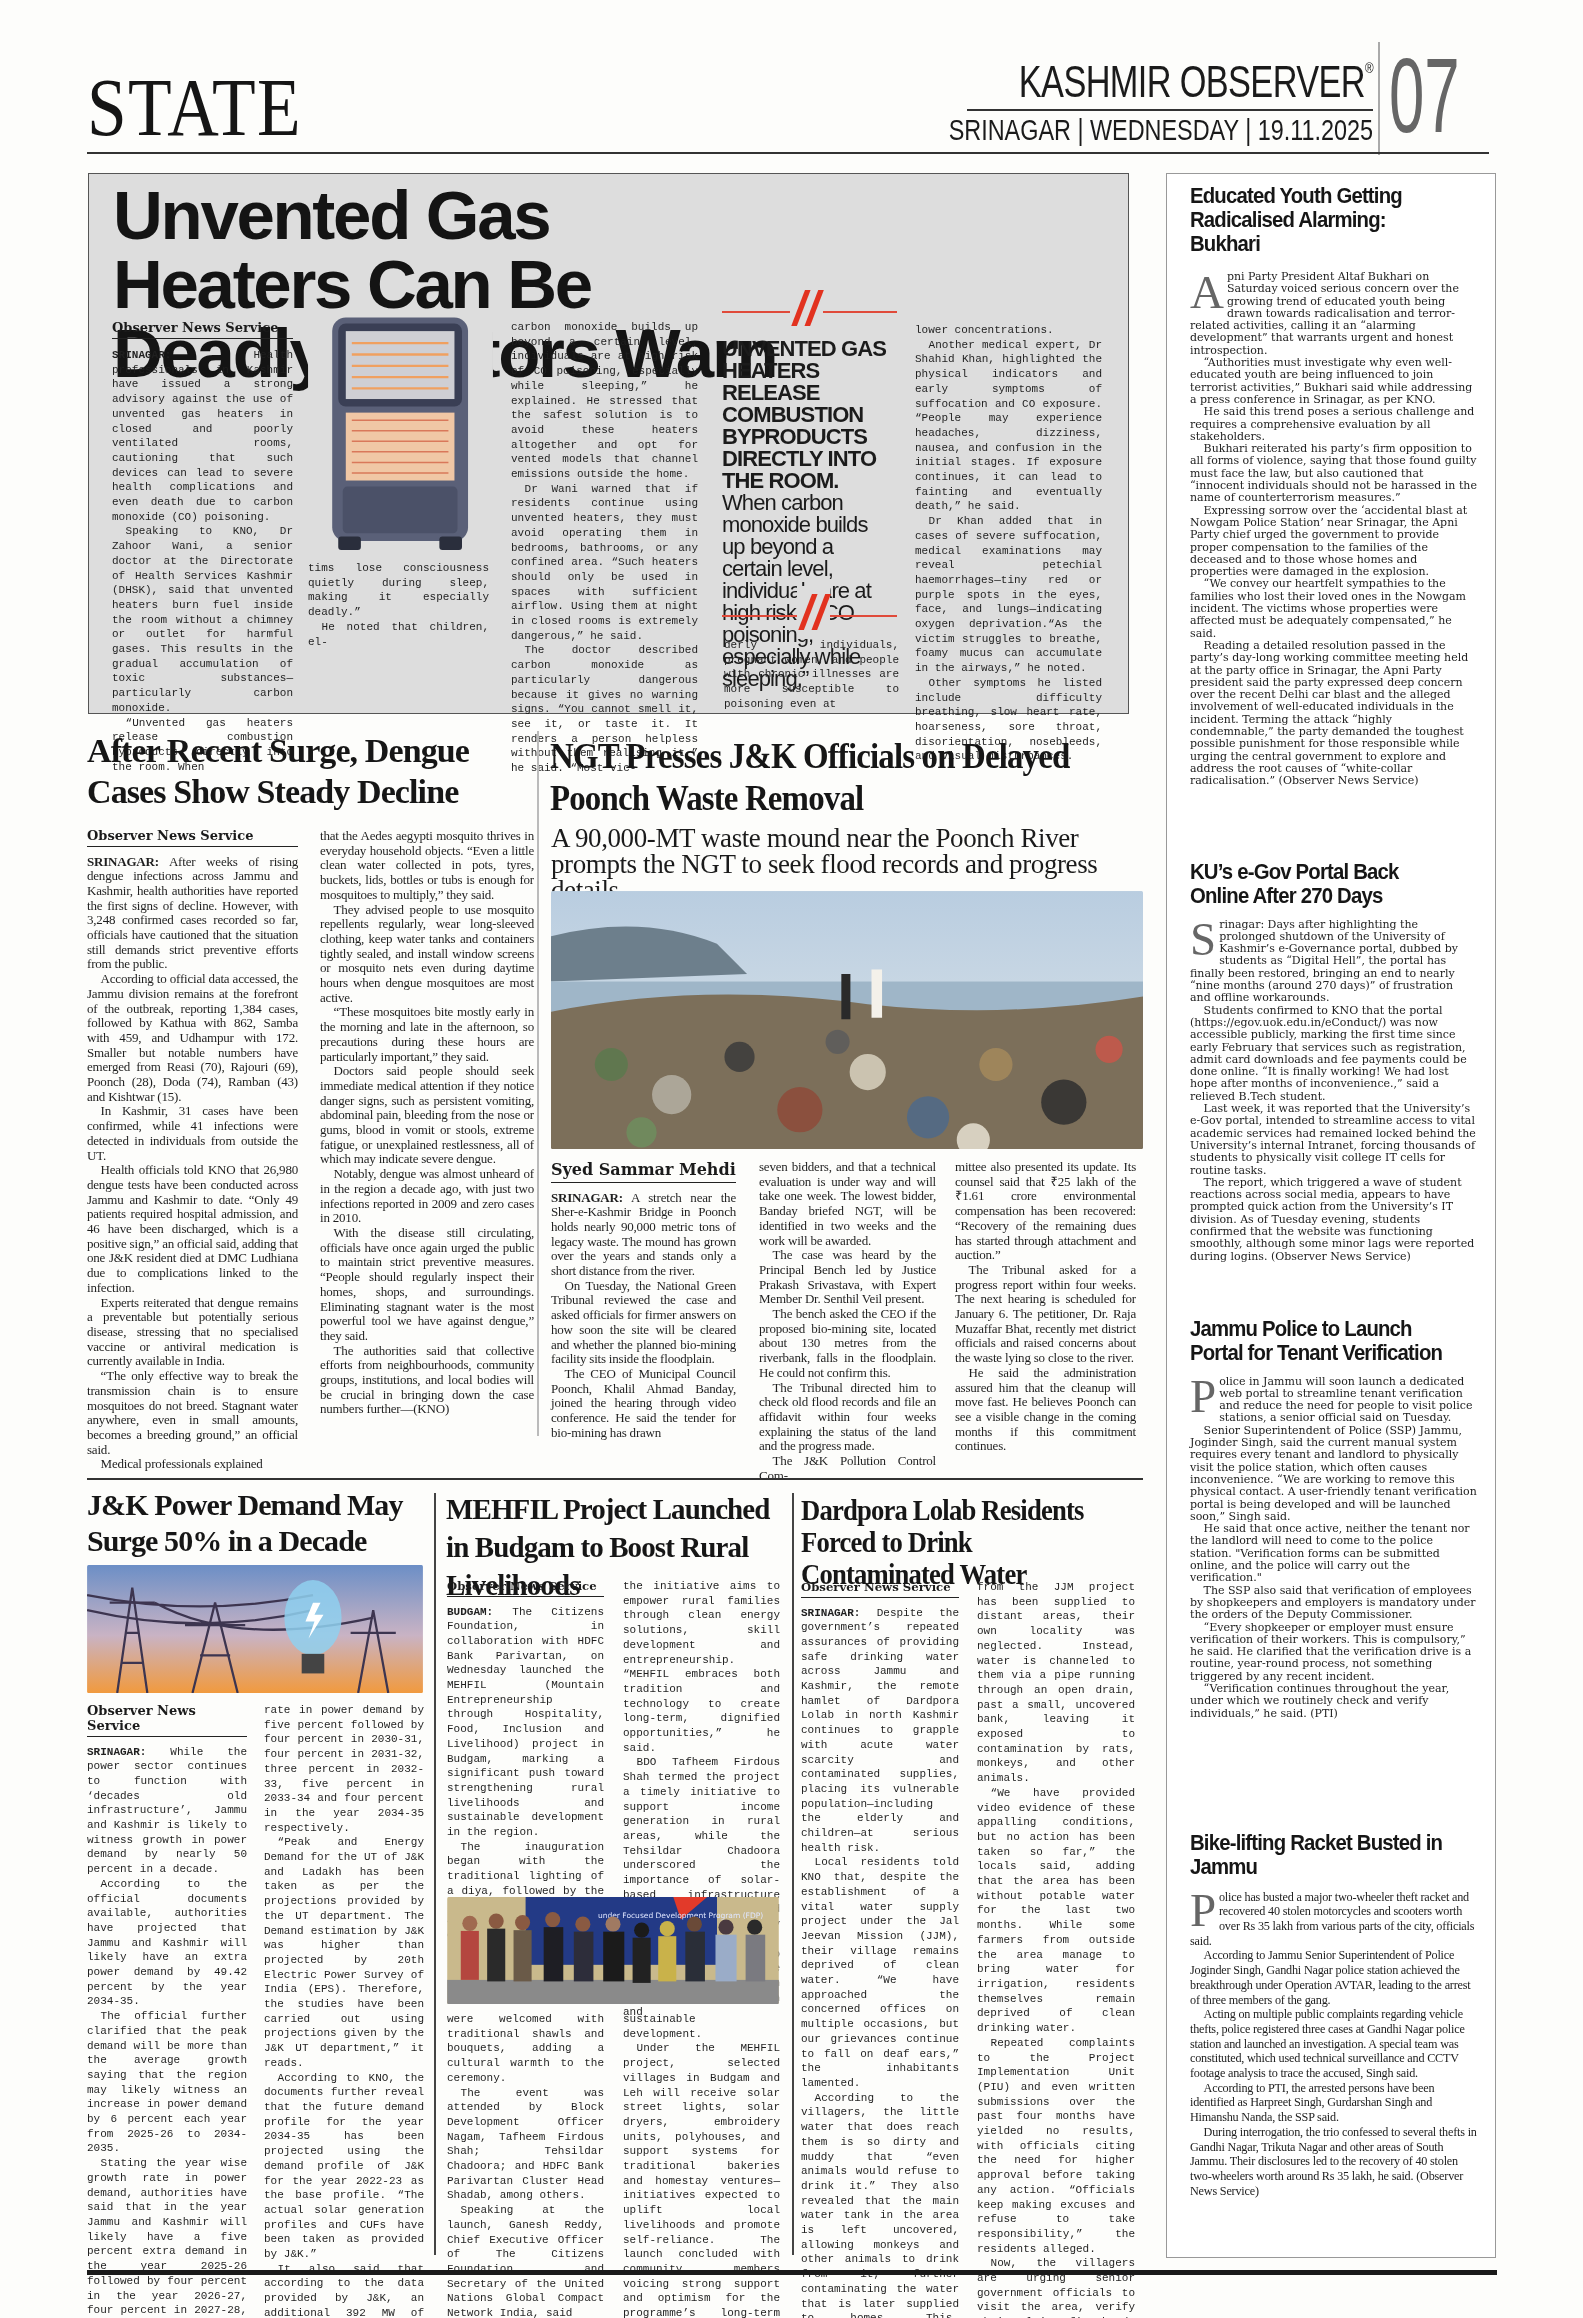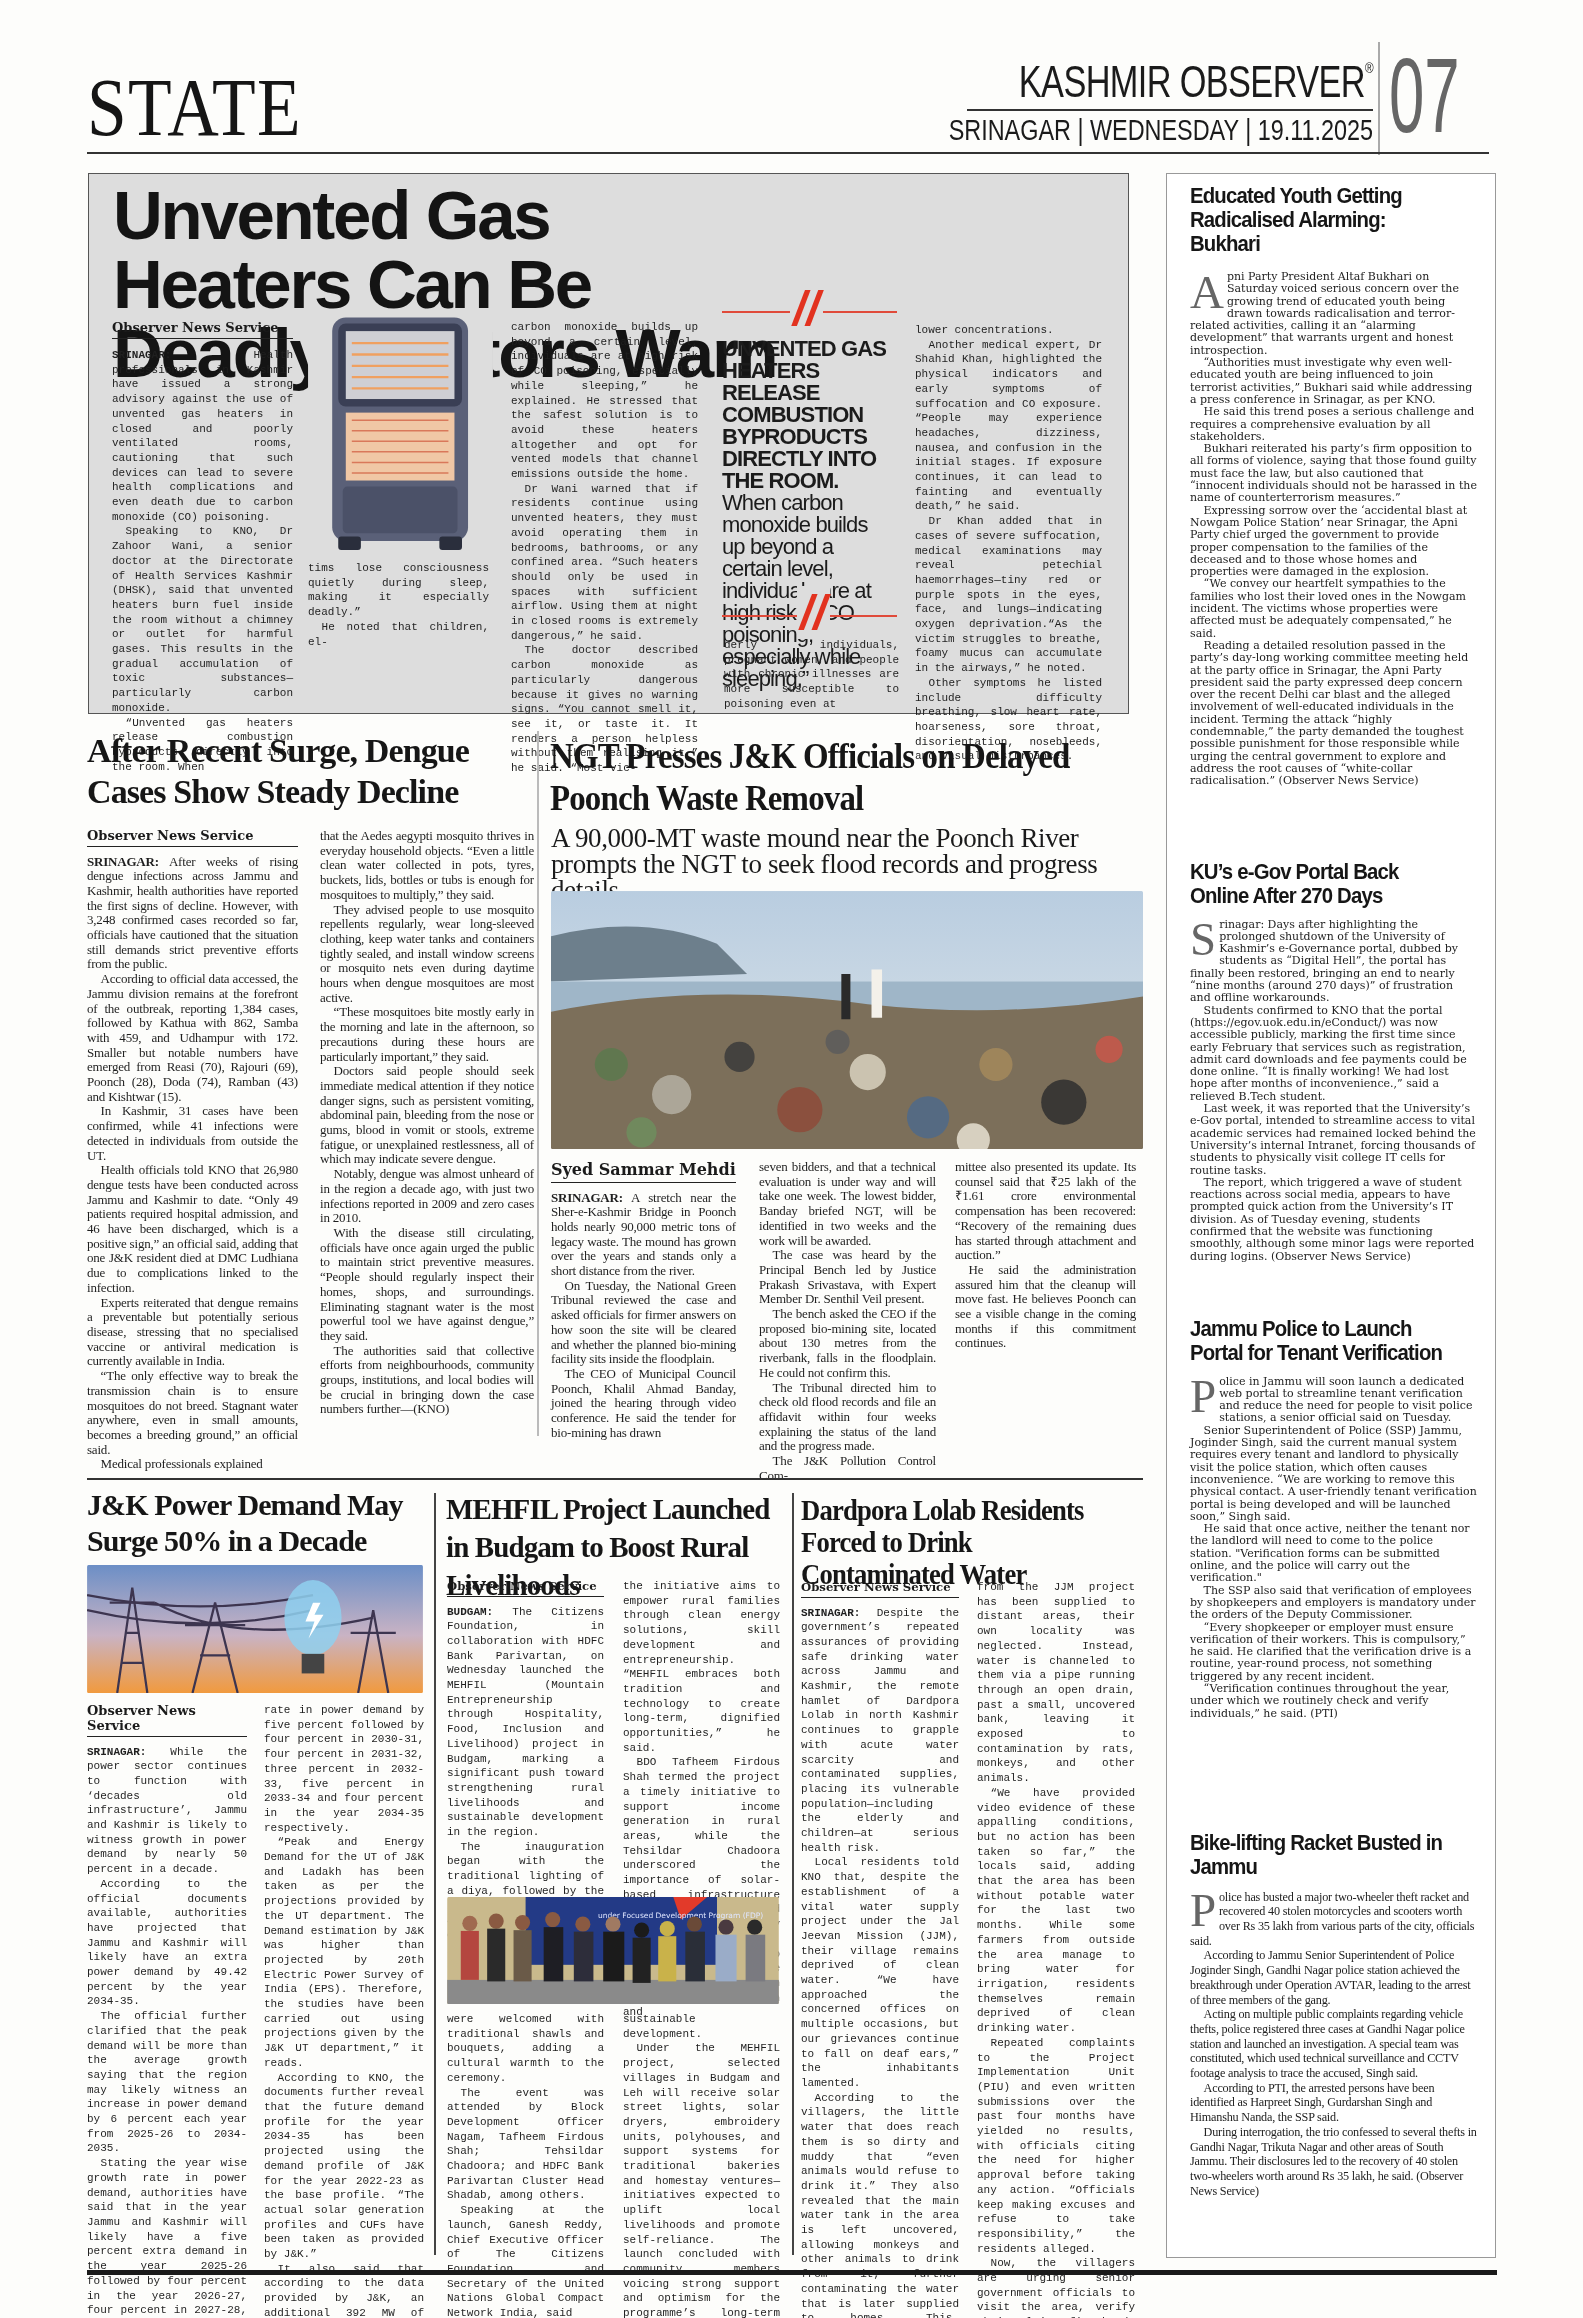--- a/index.html
+++ b/index.html
@@ -217,20 +217,21 @@
     <p class="first">seven bidders, and that a technical evaluation is under way and will take one week.  The lowest bidder, Banday briefed NGT, will be identified in two weeks and the work will be awarded.</p>
     <p>The case was heard by the Principal Bench led by Justice Prakash Srivastava, with Expert Member Dr. Senthil Veil present.</p>
     <p>The bench asked the CEO if the proposed bio-mining site, located about 130 metres from the riverbank, falls in the floodplain. He could not confirm this.</p>
     <p>The Tribunal directed him to check old flood records and file an affidavit within four weeks explaining the status of the land and the progress made.</p>
     <p>The J&amp;K Pollution Control Com-</p>
   </div>
 </div>
 <div class="abs" style="left:955px; top:1160px; width:181px;">
   <div class="col narrow">
     <p class="first">mittee also presented its update. Its counsel said that ₹25 lakh of the ₹1.61 crore environmental compensation has been recovered: “Recovery of the remaining dues has started through attachment and auction.”</p>
+    <p>The Tribunal asked for a progress report within four weeks. The next hearing is scheduled for January 6. The petitioner, Dr. Raja Muzaffar Bhat, recently met district officials and raised concerns about the waste lying so close to the river.</p>
     <p>He said the administration assured him that the cleanup will move fast. He believes Poonch can see a visible change in the coming months if this commitment continues.</p>
   </div>
 </div>
 
 <div class="abs rule-dark" style="left:87px; top:1478px; width:1056px; height:2.3px;"></div>
 
 <h2 class="abs h2" style="left:87px; top:1487px; width:347px; font-size:30px; line-height:36px;">J&amp;K Power Demand May Surge 50% in a Decade</h2>
 <div class="abs photo" style="left:87px; top:1565px; width:336px; height:128px;">
   <svg width="336" height="128" viewBox="0 0 446 170">
     <defs>

